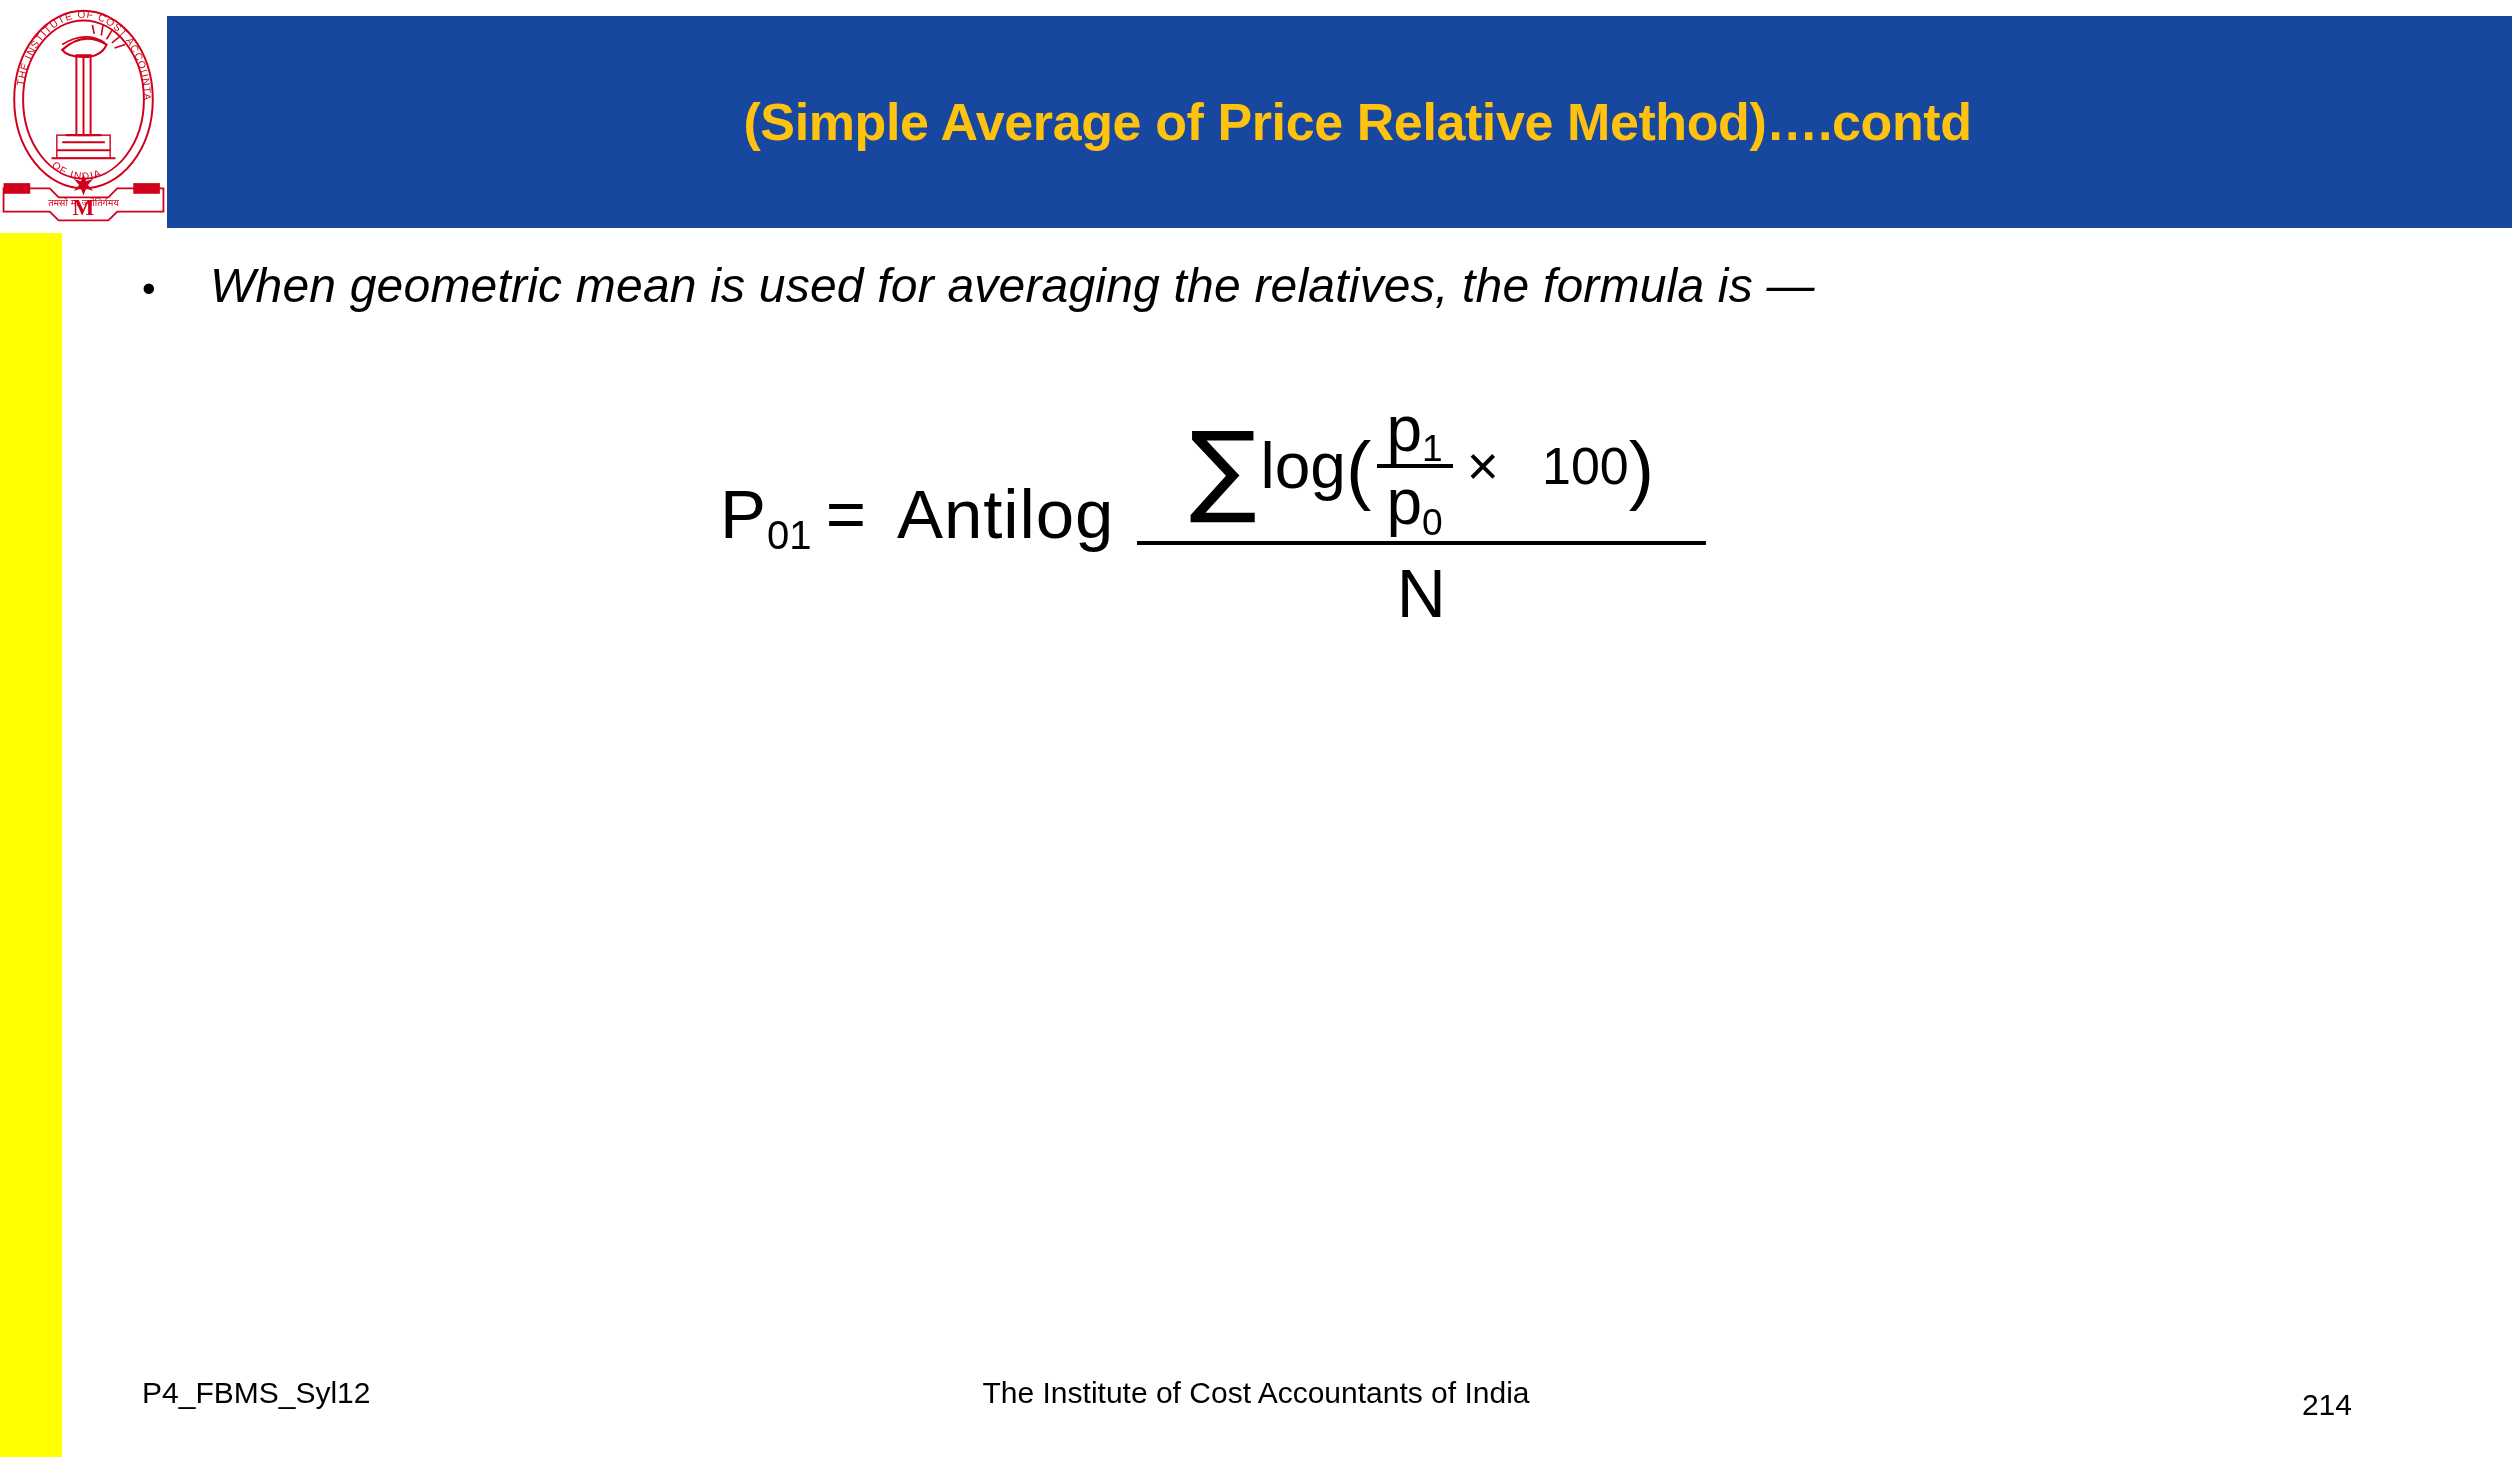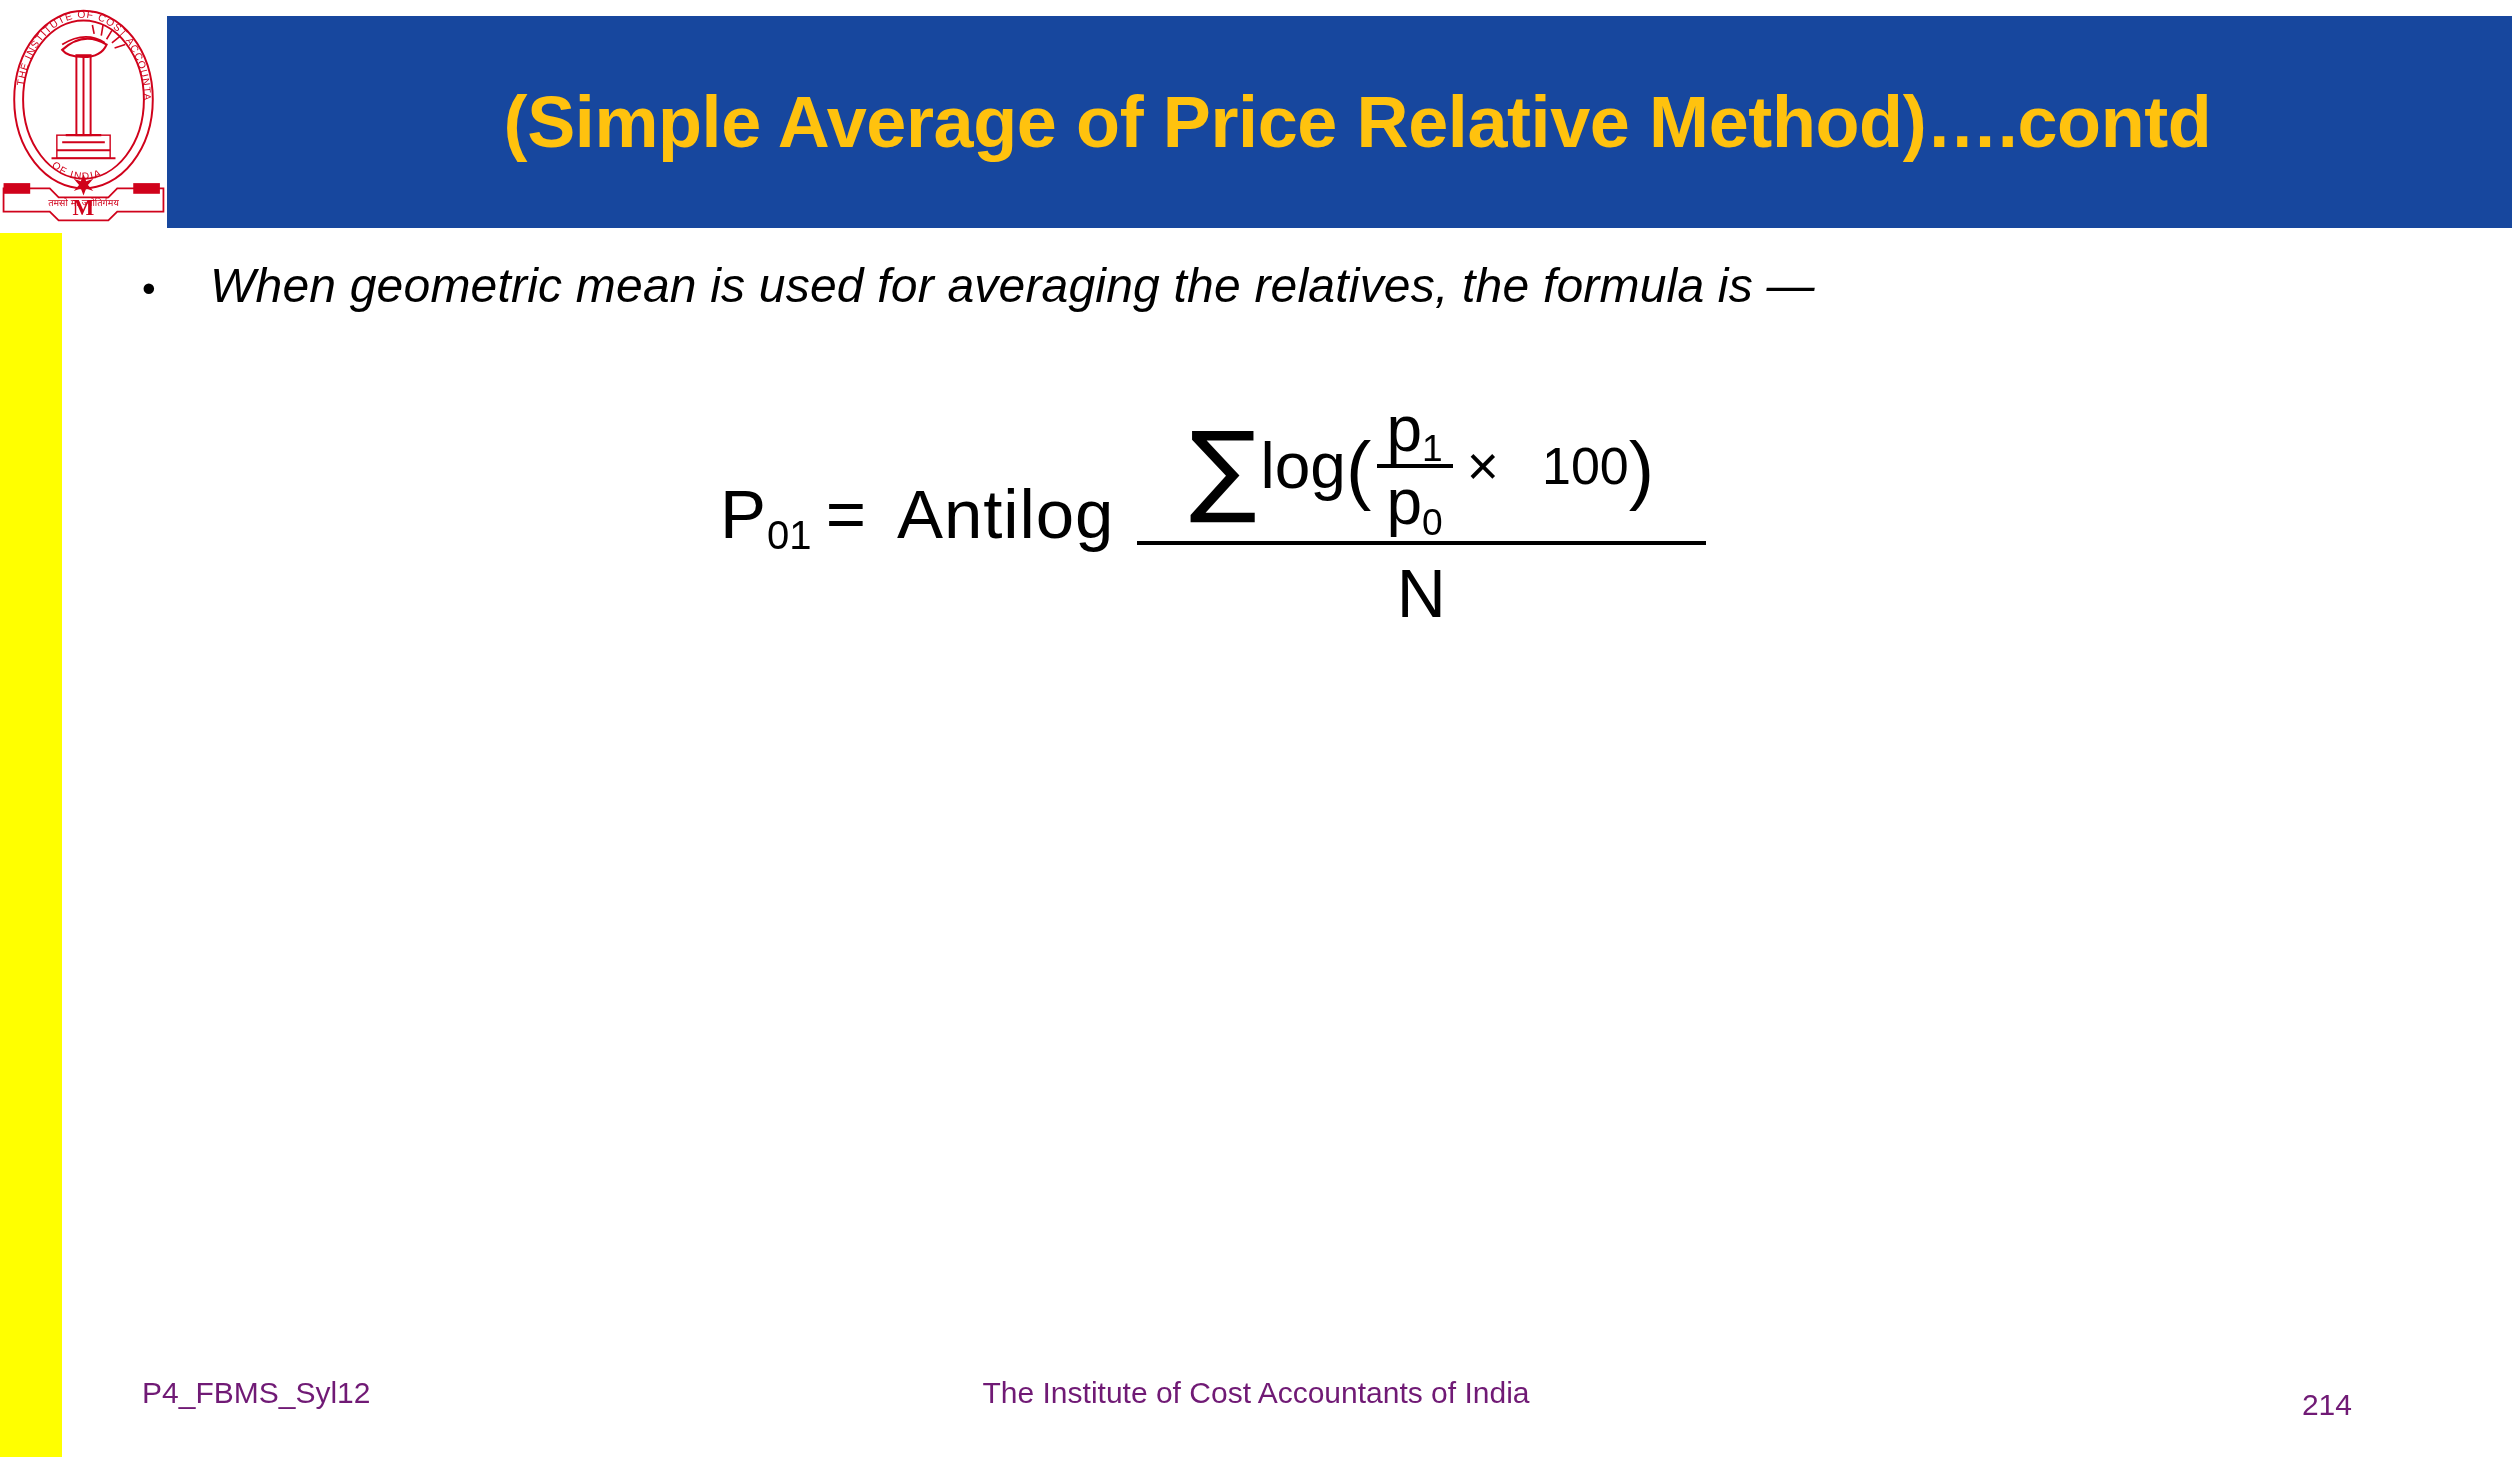--- a/index.html
+++ b/index.html
@@ -29,21 +29,21 @@
     position: absolute;
     left: 0;
     top: 0;
     width: 100%;
     height: 100%;
     display: flex;
     align-items: center;
     justify-content: center;
     color: #FFC20E;
     font-family: "Liberation Sans", sans-serif;
-    font-size: 72px;
+    font-size: 52px;
     font-weight: bold;
     letter-spacing: -0.4px;
     white-space: nowrap;
     padding-left: 36px;
     box-sizing: border-box;
   }
 
   
   #logo-area {
     position: absolute;
@@ -189,21 +189,21 @@
     letter-spacing: 0.9px;
   }
 
   
   #footer {
     position: absolute;
     left: 0;
     bottom: 0;
     width: 2512px;
     height: 107px;
-    color: #701a75;
+    color: #000000;
     font-family: "Liberation Sans", sans-serif;
     font-size: 30px;
   }
   #footer-left {
     position: absolute;
     left: 142px;
     top: 25px;
   }
   #footer-center {
     position: absolute;

